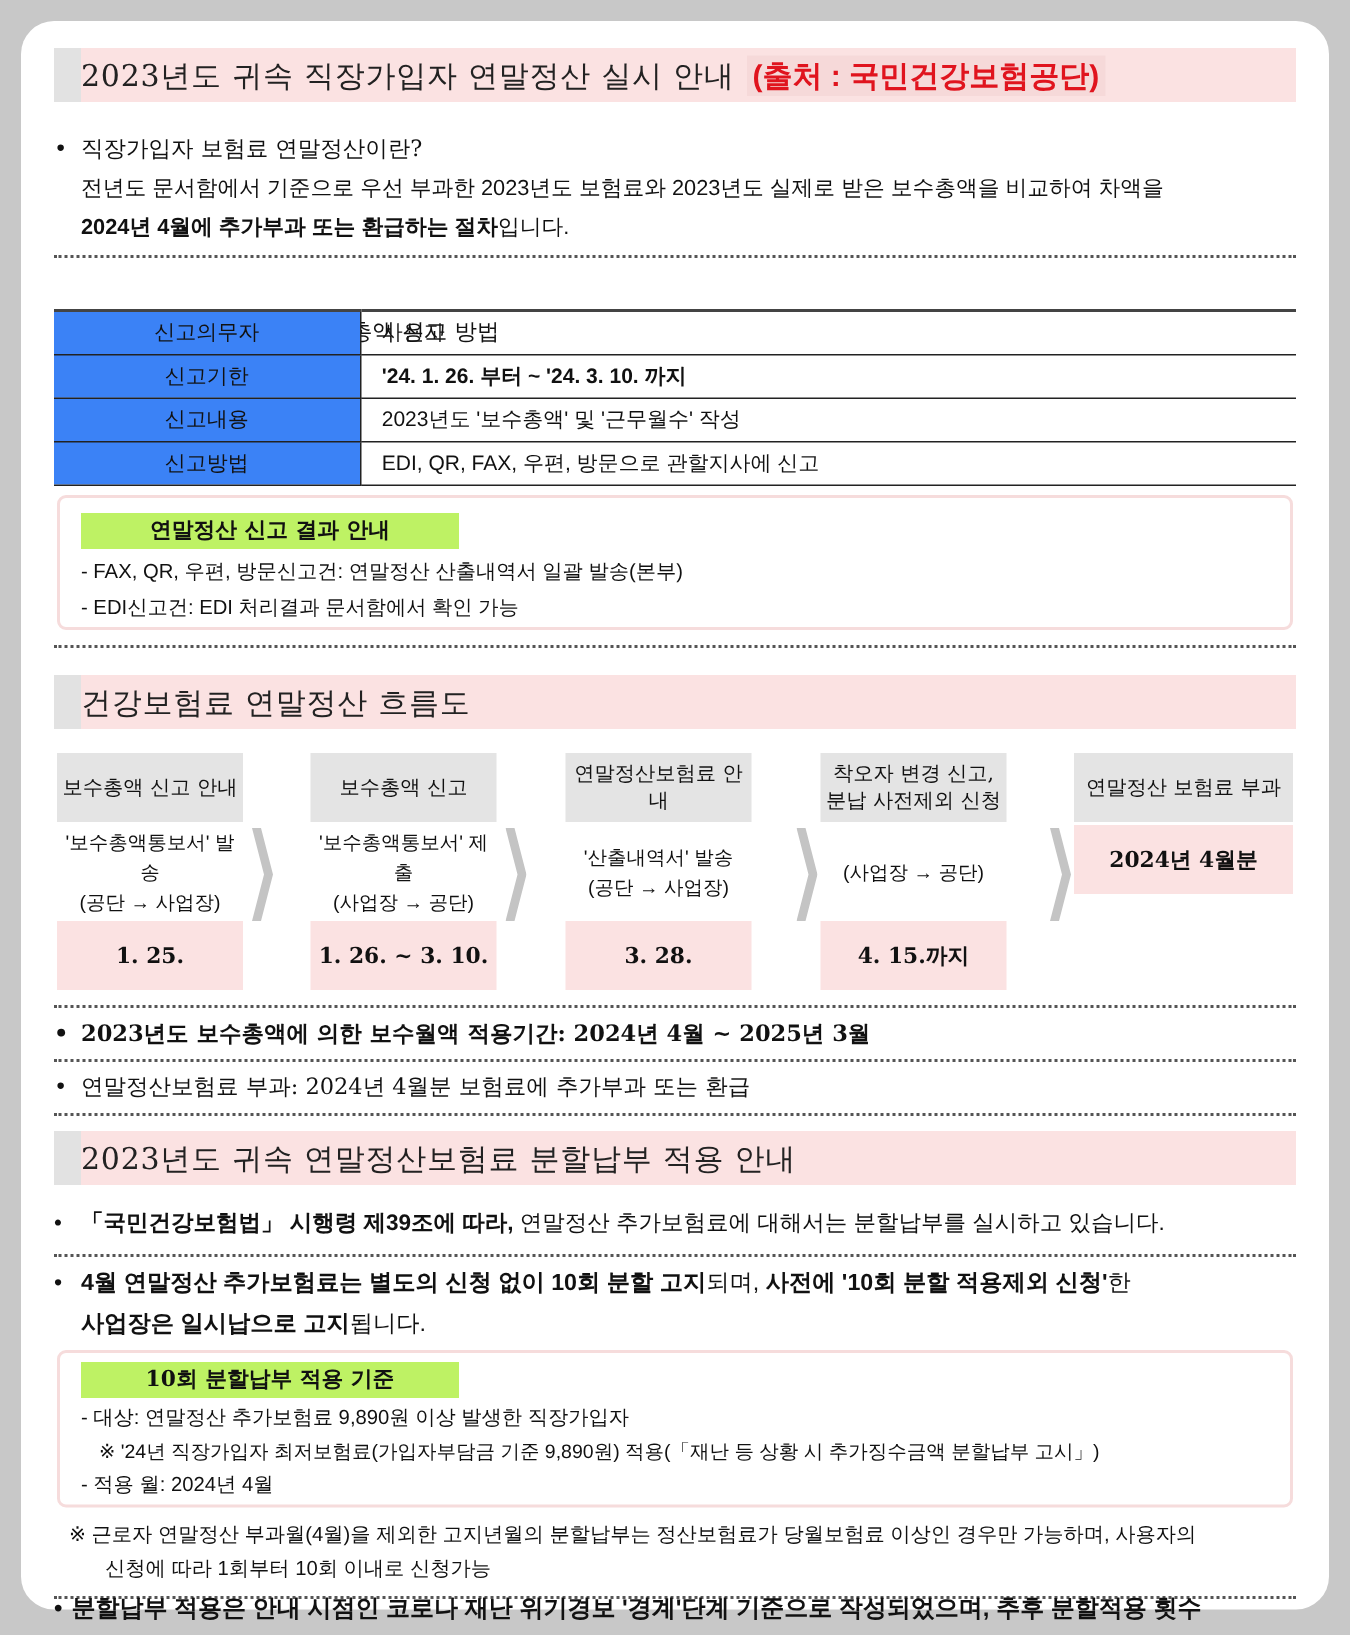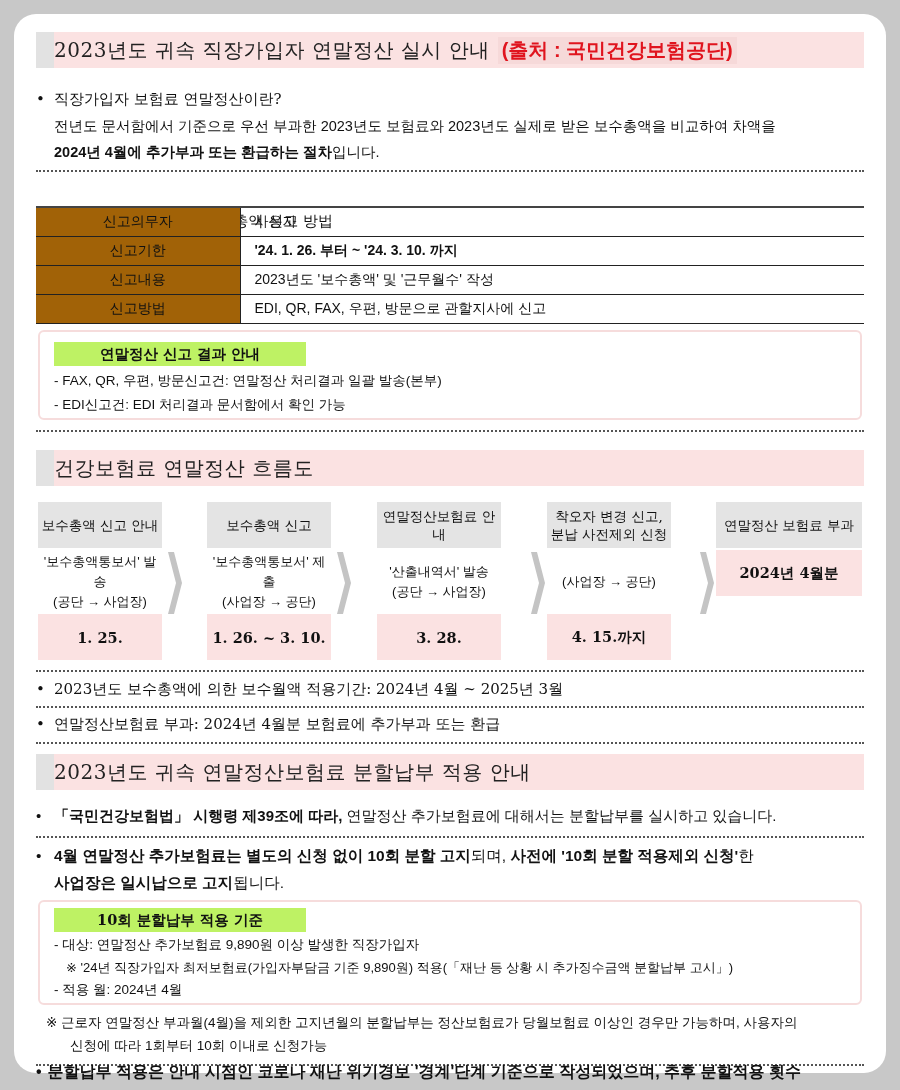--- a/index.html
+++ b/index.html
@@ -15,21 +15,21 @@
 
   .bullet { position: absolute; left: 36px; font-size: 15px; line-height: 26px; }
   .bullet::before { content: "•"; position: absolute; left: 0; }
   .bullet .txt { padding-left: 18px; display: block; }
   .para { position: absolute; left: 54px; font-size: 14.5px; line-height: 26px; width: 820px; }
   .dots { position: absolute; left: 36px; width: 828px; border-top: 2px dotted #555; height: 0; }
 
   table.info { position: absolute; left: 36px; top: 206px; width: 828px; border-collapse: collapse; font-size: 14px; }
   table.info td { height: 29px; border-bottom: 1.5px solid #222; padding: 0; }
   table.info tr:first-child td { border-top: 2px solid #444; }
-  table.info td.k { width: 204px; background: #a16207; text-align: center; border-right: 1.5px solid #222; }
+  table.info td.k { width: 204px; background: #3b82f6; text-align: center; border-right: 1.5px solid #222; }
   table.info td.v { padding-left: 14px; }
   .bold { font-weight: bold; }
 
   .box { position: absolute; left: 38px; width: 824px; border: 2px solid #f6dcdc; border-radius: 6px; }
   .box-tag { position: absolute; left: 14px; height: 24px; width: 252px; background: #bef264; font-size: 14.5px; font-weight: bold; text-align: center; line-height: 24px; }
   .box-line { position: absolute; left: 14px; font-size: 13.5px; line-height: 22px; white-space: nowrap; }
 
   .flow-col { position: absolute; top: 502px; width: 124px; }
   .flow-head { height: 46px; background: #e4e4e4; display: flex; align-items: center; justify-content: center; text-align: center; font-size: 13.5px; line-height: 18px; }
   .flow-mid { height: 60px; margin-top: 4px; display: flex; align-items: center; justify-content: center; text-align: center; font-size: 13px; line-height: 20px; }
@@ -78,21 +78,21 @@
   </tr>
   <tr>
     <td class="k serif">신고방법</td>
     <td class="v">EDI, QR, FAX, 우편, 방문으로 관할지사에 신고</td>
   </tr>
 </tbody>
   </table>
 
 <div class="box" style="top:330px;height:90px;">
   <div class="box-tag serif" style="top:10px;">연말정산 신고 결과 안내</div>
-  <div class="box-line sans" style="top:38px;">- FAX, QR, 우편, 방문신고건: 연말정산 처리결과 일괄 발송(본부)</div>
+  <div class="box-line sans" style="top:38px;">- FAX, QR, 우편, 방문신고건: 연말정산 산출내역서 일괄 발송(본부)</div>
   <div class="box-line sans" style="top:62px;">- EDI신고건: EDI 처리결과 문서함에서 확인 가능</div>
 </div>
 <div class="dots" style="top:430px;"></div>
 
 <div class="sec-head" style="top:450px;height:36px;">
   <span class="t serif">건강보험료 연말정산 흐름도</span>
 </div>
 
 <div class="flow-col serif" style="left:38px;">
   <div class="flow-head">보수총액 신고 안내</div>
@@ -137,21 +137,21 @@
 <svg class="arrow" style="left:700px;" viewBox="0 0 14 62">
     <polygon points="0,0 6,0 14,31 6,62 0,62 8,31" fill="#c4c4c4"></polygon>
   </svg>
 
 <div class="flow-col serif" style="left:716px;width:146px;">
   <div class="flow-head">연말정산 보험료 부과</div>
   <div class="flow-date">2024년 4월분</div>
 </div>
 
 <div class="dots" style="top:670px;"></div>
-<div class="bullet serif" style="top:676px;">
+<div class="bullet serif" style="top:676px;font-weight:bold;">
   <span class="txt">2023년도 보수총액에 의한 보수월액 적용기간: 2024년 4월 ~ 2025년 3월</span>
 </div>
 <div class="dots" style="top:706px;"></div>
 <div class="bullet serif" style="top:711px;">
   <span class="txt">연말정산보험료 부과: 2024년 4월분 보험료에 추가부과 또는 환급</span>
 </div>
 <div class="dots" style="top:742px;"></div>
 
 <div class="sec-head" style="top:754px;height:36px;">
   <span class="t serif">2023년도 귀속 연말정산보험료 분할납부 적용 안내</span>

